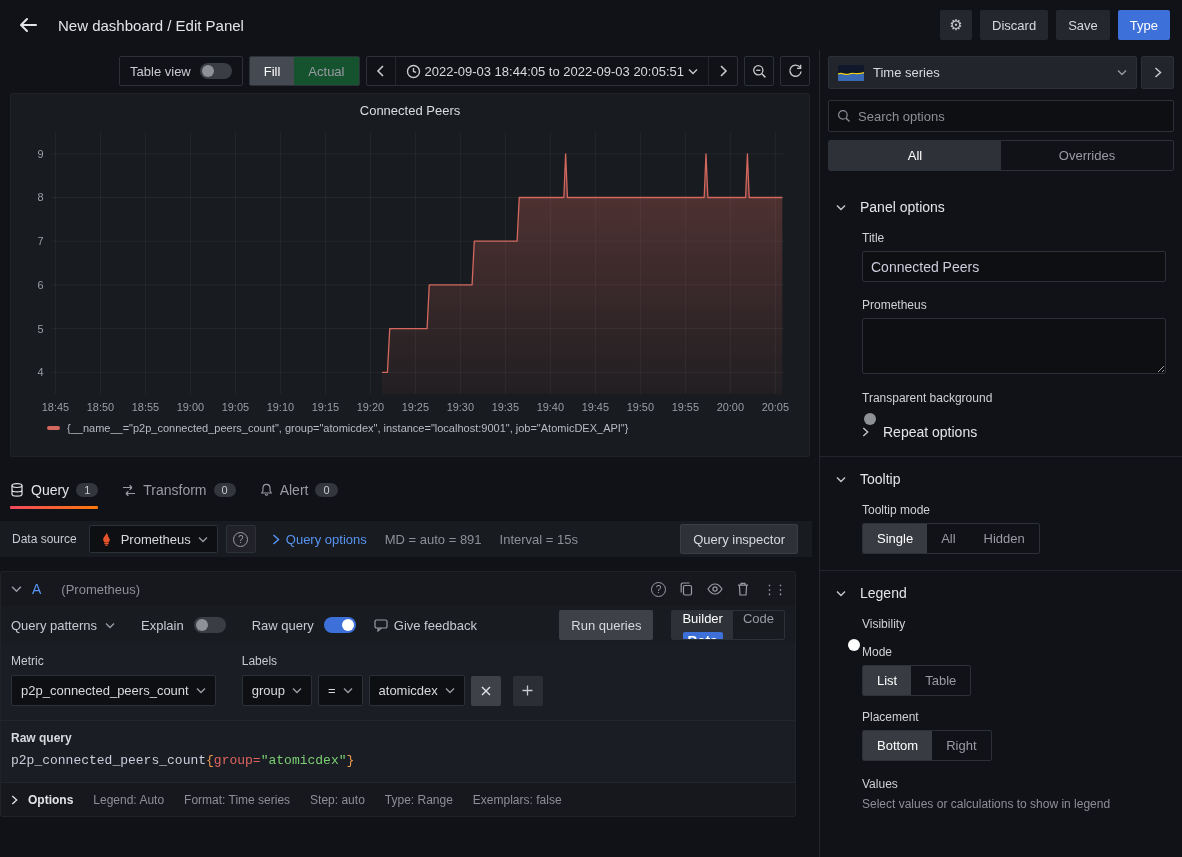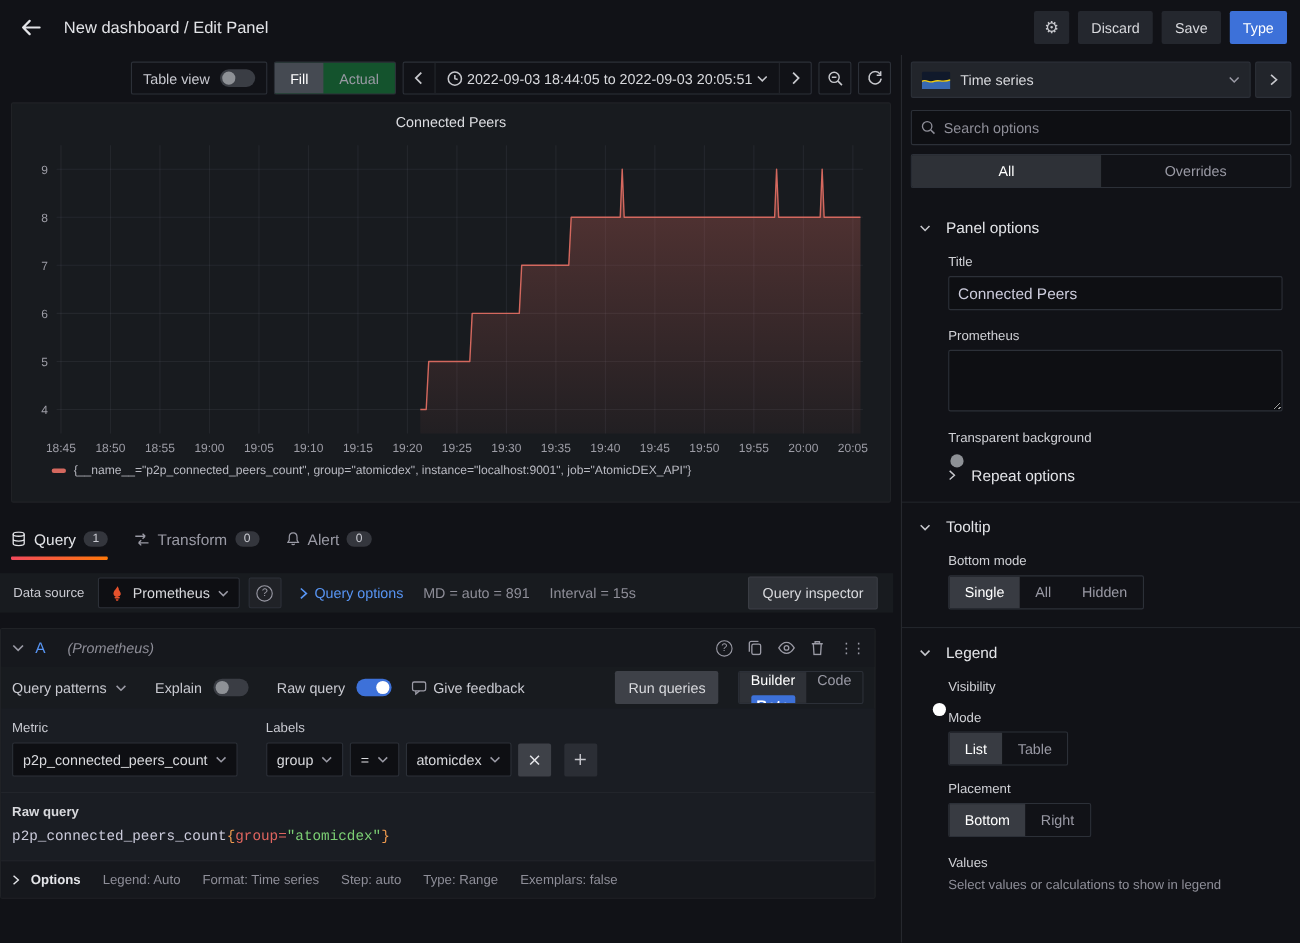--- a/index.html
+++ b/index.html
@@ -61,21 +61,21 @@
   .help-sq { width:30px; height:28px; background:#202227; border:1px solid #2c3038; border-radius:2px; display:flex; align-items:center; justify-content:center; cursor:pointer; }
   .q-circle { width:15px; height:15px; border:1px solid #9a9aa5; border-radius:50%; color:#9a9aa5; font-size:10px; display:flex; align-items:center; justify-content:center; }
   .qopt-link { display:flex; align-items:center; gap:6px; color:#5794f2; font-size:13px; margin-left:8px; cursor:pointer; }
   .ds-meta { color:#8e8e98; font-size:13px; margin-left:10px; }
   .insp-btn { margin-left:auto; margin-right:6px; background:#2e3137; border:1px solid #3a3d44; font-weight:500; }
 
   
   .q-card { margin:14px 16px 0 0; border:1px solid #202226; border-radius:2px; background:#181b1f; }
   .qc-header { height:34px; display:flex; align-items:center; gap:10px; padding:0 10px; background:#16181d; cursor:pointer; }
   .ref-id { color:#5794f2; font-weight:500; font-size:14px; }
-  .ds-hint { color:#8e8e98; font-style:italic; font-size:13px; margin-left:10px; }
+  .ds-hint { color:#8e8e98; font-size:13px; margin-left:10px; }
   .qc-icons { margin-left:auto; display:flex; gap:14px; align-items:center; color:#9a9aa5; }
   .qc-icons > * { cursor:pointer; }
   .qc-toolbar { height:38px; display:flex; align-items:center; gap:10px; padding:0 10px; }
   .label-sm { font-size:13px; color:#c9cad1; }
   .feedback { display:flex; gap:6px; align-items:center; color:#c9cad1; cursor:pointer; margin-left:8px; }
   .run-btn { margin-left:auto; background:#3e4148; font-weight:500; }
   .bc-group { height:30px; border:1px solid #2c3038; border-radius:2px; display:flex; overflow:hidden; margin-left:8px; }
   .bc-opt { padding:0 10px; display:flex; align-items:center; color:#9a9aa5; cursor:pointer; gap:6px;flex-direction:column; }
   .bc-opt.sel { background:#2e3137; color:#fff; font-weight:500; }
   .beta-badge { background:#3d71d9; color:#fff; font-size:14px; font-weight:700; padding:1px 5px; border-radius:2px; }
@@ -495,21 +495,21 @@
     </div>
 
     <div class="side-sec">
       <div class="sec-head">
         <svg width="10" height="7" viewBox="0 0 10 7">
             <path d="M1 1.5 L5 5.5 L9 1.5" stroke="#c7c8cd" stroke-width="1.4" fill="none"></path>
           </svg>
         <span>Tooltip</span>
       </div>
       <div class="sec-body">
-        <div class="fld-label">Bottom mode</div>
+        <div class="fld-label">Tooltip mode</div>
         <span class="sm-seg">
           <span class="seg-opt sel">Single</span>
           <span class="seg-opt">All</span>
           <span class="seg-opt">Hidden</span>
         </span>
       </div>
     </div>
 
     <div class="side-sec">
       <div class="sec-head">

